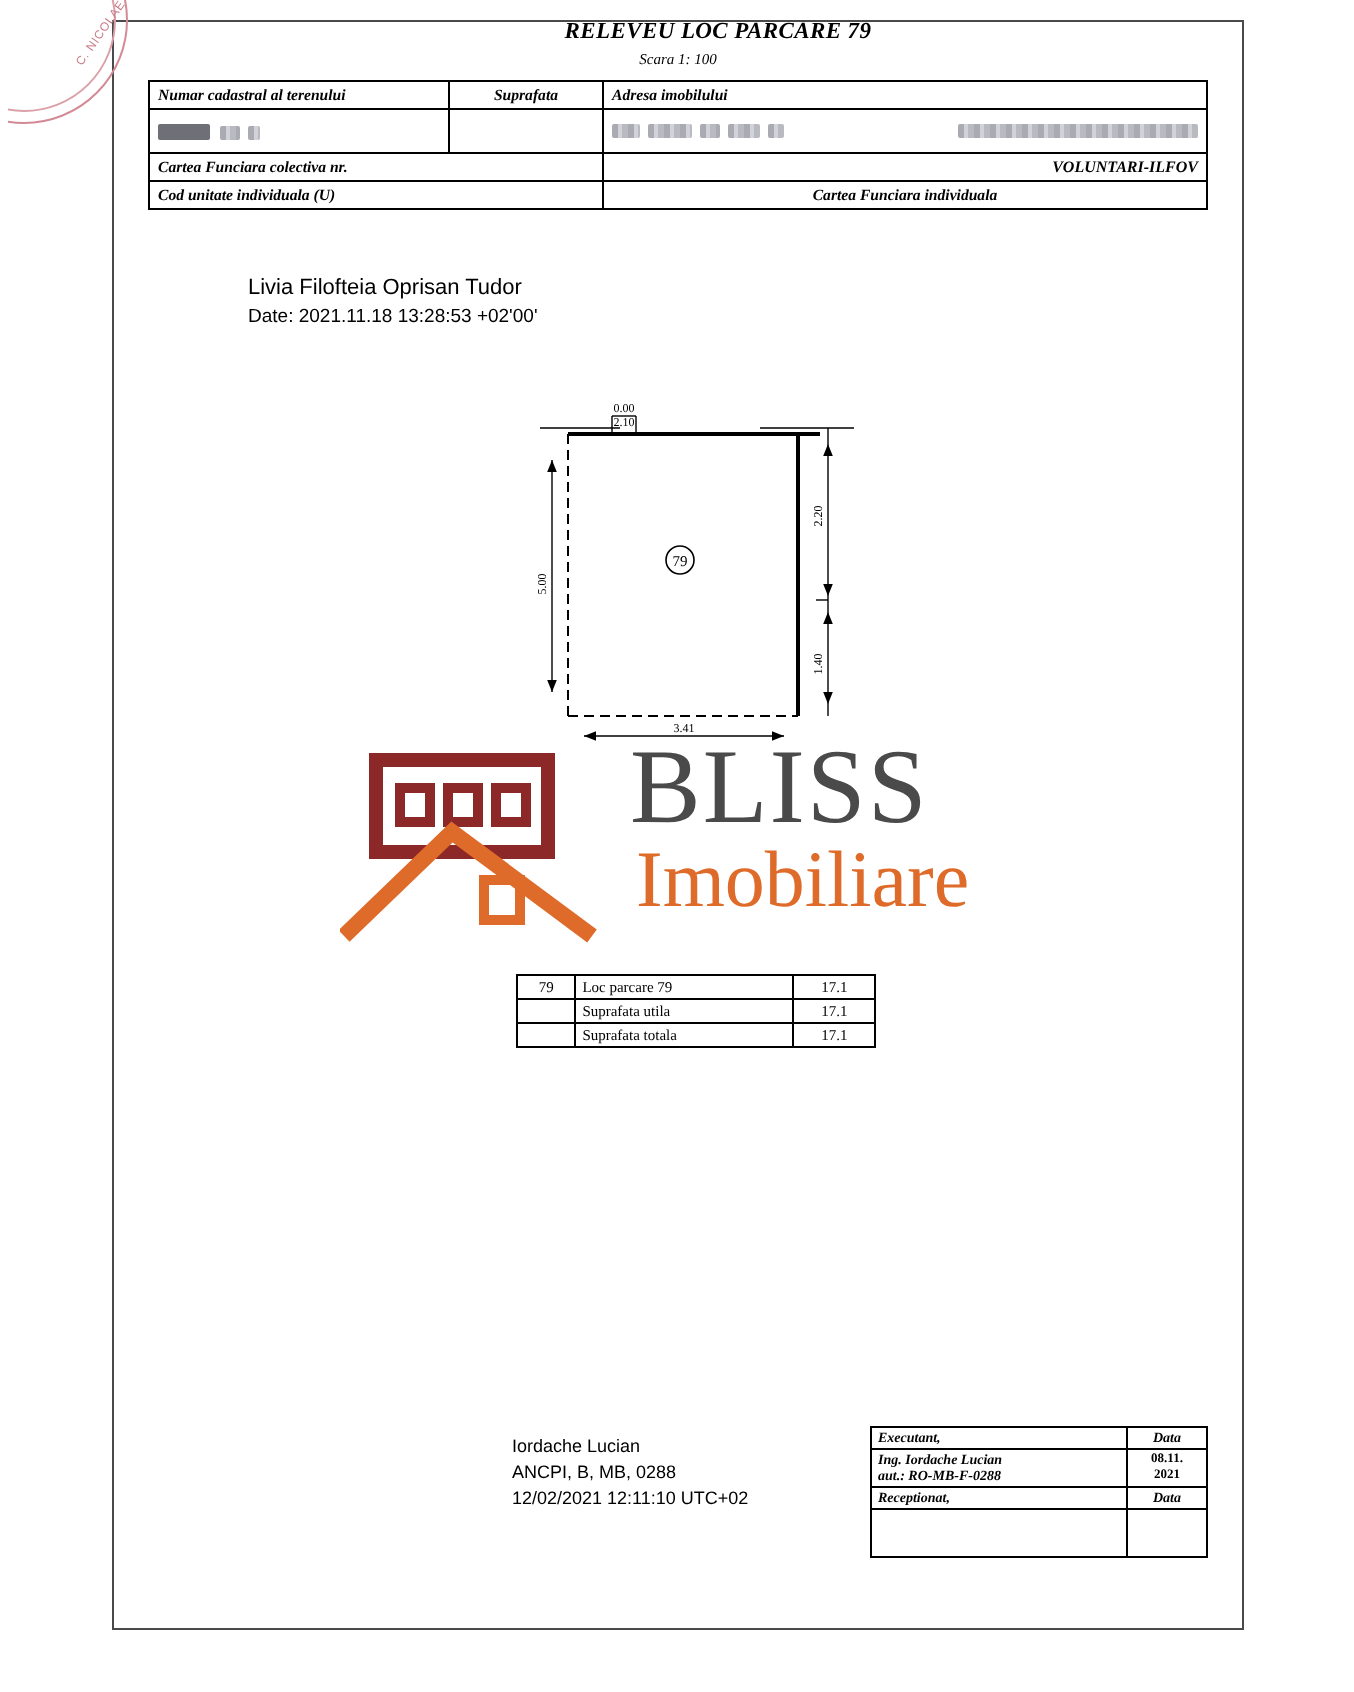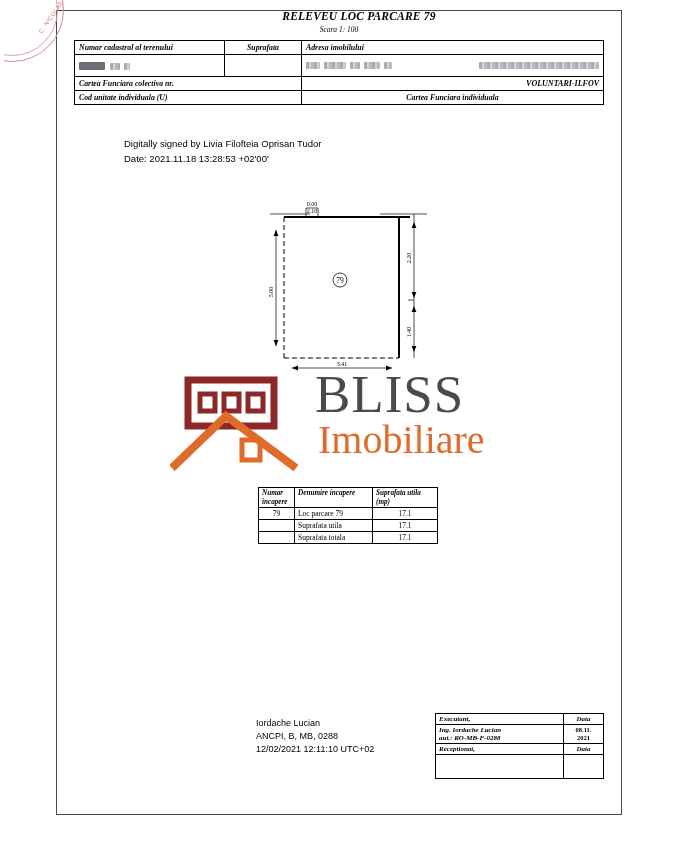--- a/index.html
+++ b/index.html
@@ -248,21 +248,21 @@
     <td class="cell-r bold-i">VOLUNTARI-ILFOV</td>
   </tr>
   <tr>
     <td class="h" colspan="2">Cod unitate individuala (U)</td>
     <td class="h cell-c">Cartea Funciara individuala</td>
   </tr>
 </tbody>
   </table>
 
 <div class="sigblock">
-  <div>Digitally signed by Livia Filofteia Oprisan Tudor</div>
+  <div class="name">Livia Filofteia Oprisan Tudor</div>
   <div>Date: 2021.11.18 13:28:53 +02'00'</div>
 </div>
 
 <div class="draw">
   <svg width="180" height="185" viewBox="0 0 180 185" xmlns="http://www.w3.org/2000/svg">
 
     <g stroke="#000" fill="none" stroke-width="1">
 
       <line x1="22" y1="17" x2="148" y2="17" stroke-width="2"></line>
 
@@ -320,25 +320,20 @@
 
     <polyline points="2,100 56,48 126,100" fill="none" stroke="#df6b2a" stroke-width="8"></polyline>
     <rect x="72" y="72" width="18" height="20" fill="none" stroke="#df6b2a" stroke-width="5"></rect>
   </svg>
   <div class="txt-bliss">BLISS</div>
   <div class="txt-imo">Imobiliare</div>
 </div>
 
 <table class="rooms">
   <tbody>
-      <tr>
-    <td class="hd" style="width:36px">Numar incapere</td>
-    <td class="hd" style="width:78px">Denumire incapere</td>
-    <td class="hd">Suprafata utila (mp)</td>
-  </tr>
   <tr>
     <td class="ctr">79</td>
     <td>Loc parcare 79</td>
     <td class="ctr">17.1</td>
   </tr>
   <tr>
     <td class="ctr"></td>
     <td>Suprafata utila</td>
     <td class="ctr">17.1</td>
   </tr>

